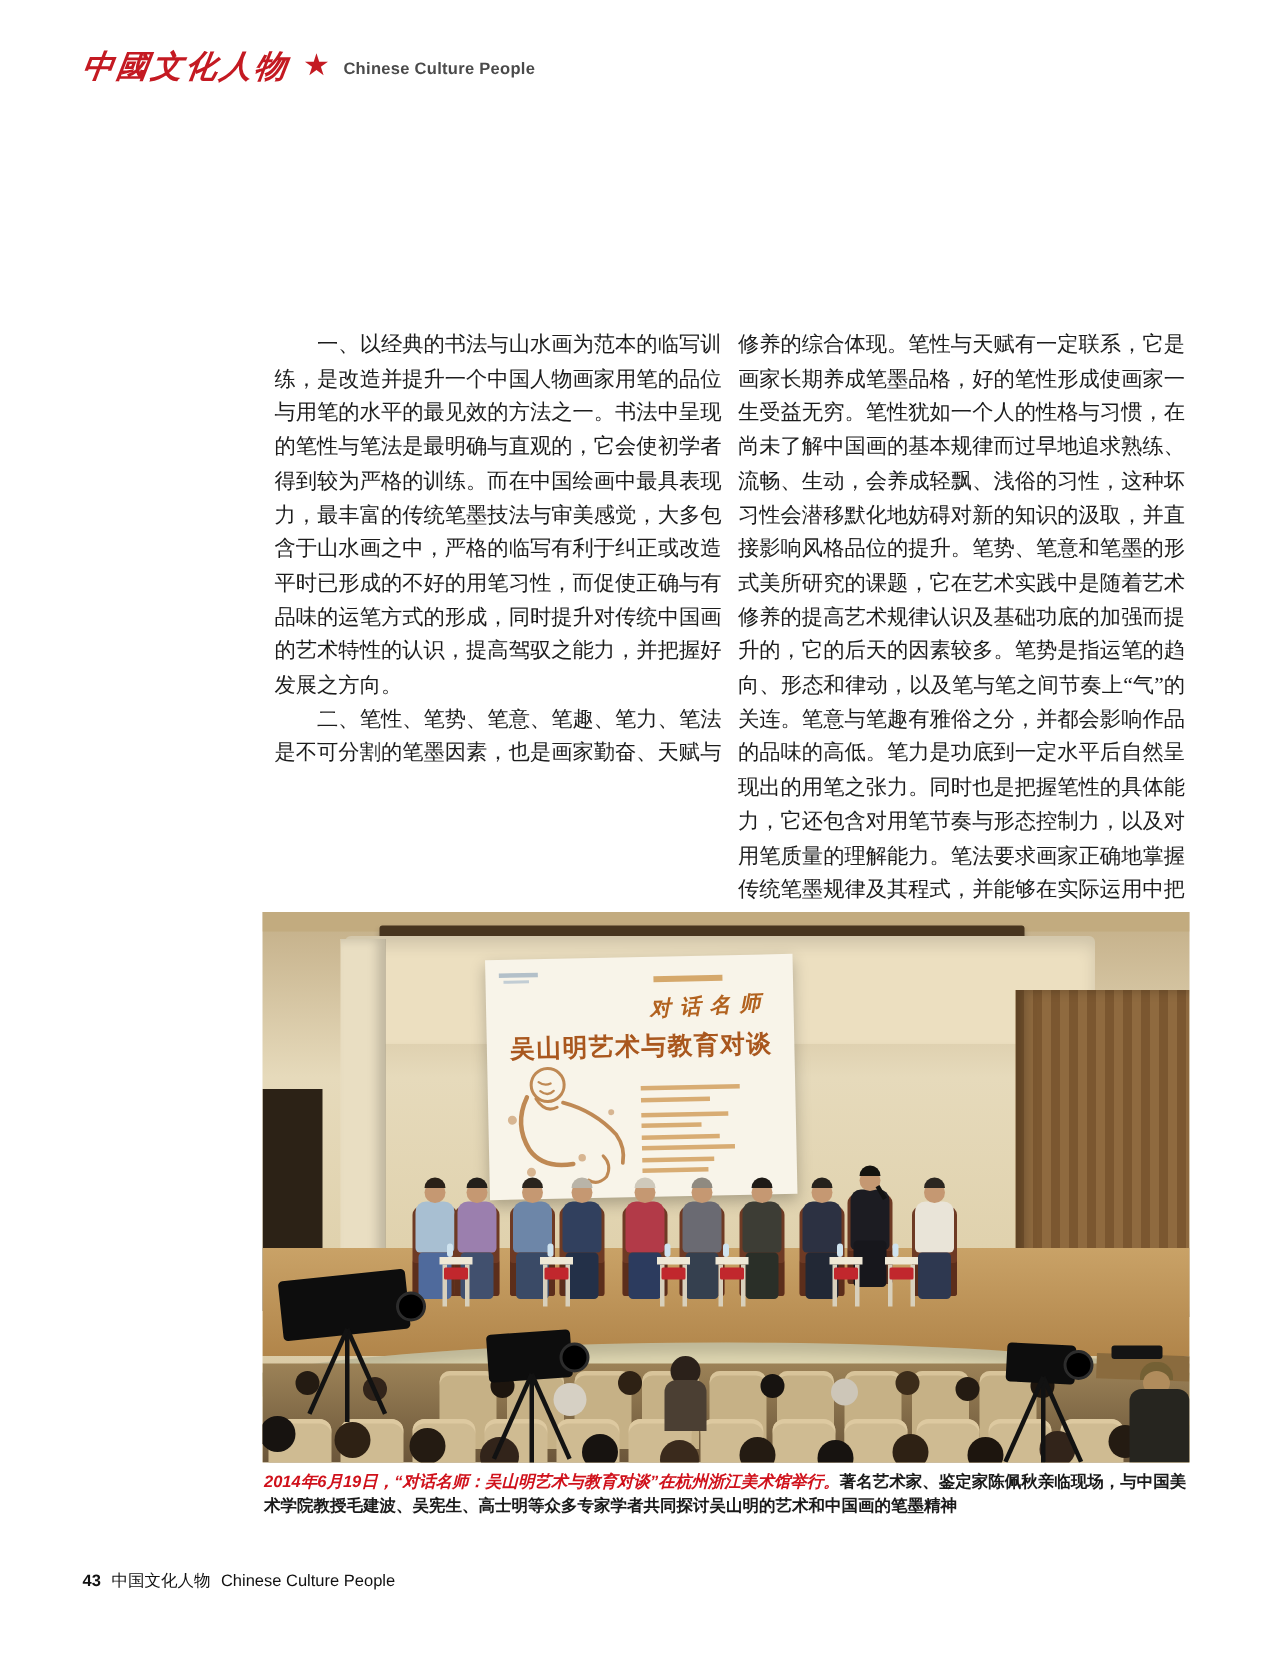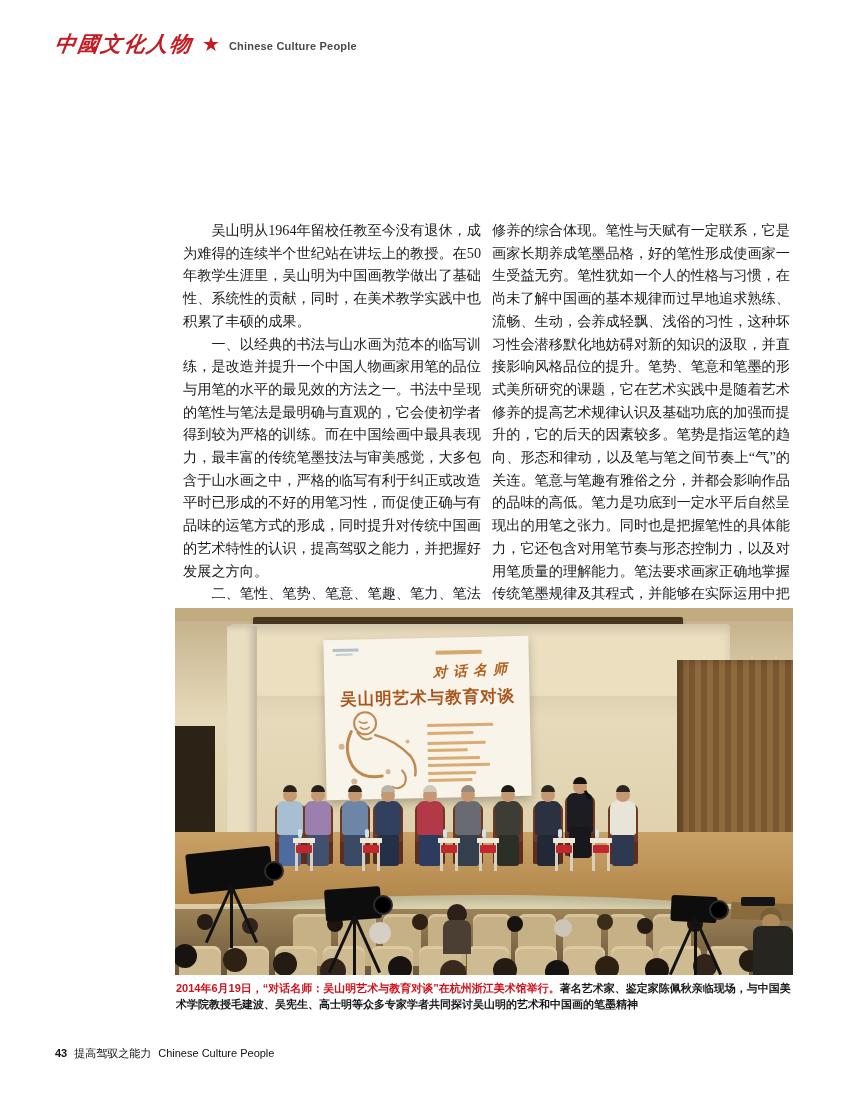--- a/index.html
+++ b/index.html
@@ -73,40 +73,39 @@
   .t-leg{top:5px;width:3px;height:28px;background:#d8d0bc;}
   .t-card{left:3px;top:7px;width:16px;height:8px;background:#c1272d;border-radius:1px;}
   .t-bottle{left:5px;top:-9px;width:4px;height:9px;background:#cfe3ef;border-radius:2px;}
   .cam-body{background:#0d0d0d;border-radius:3px;}
   .cam-lens{background:#000;border-radius:50%;border:2px solid #2c2c2c;}
   .tri-leg{width:3px;background:#121212;transform-origin:top center;}
 
   
   .caption{position:absolute;left:176px;top:981px;width:616px;
            font:bold 11px/15.5px "Liberation Sans","DejaVu Sans",sans-serif;color:#1a1a1a;}
-  .cap-red{color:#d0111b;}
+  .cap-red{color:#d0111b;font-style:italic;}
   .footer{position:absolute;left:55px;top:1046px;font:11px "Liberation Sans","DejaVu Sans",sans-serif;
           color:#111;display:flex;gap:7px;align-items:baseline;}
   .footer .pg{font-weight:bold;}
 </style>
 </head>
 <body>
 
 <div class="page">
 
   <div class="header">
     <span class="logo-cn">中國文化人物</span>
     <span class="logo-star">★</span>
     <span class="logo-en">Chinese Culture People</span>
   </div>
 
 
   <div class="columns">
     <div class="col">
-      <p>吴山明从1964年留校任教至今没有退休，成为难得的连续半个世纪站在讲坛上的教授。在50年教学生涯里，吴山明为中国画教学做出了基础性、系统性的贡献，同时，在美术教学实践中也积累了丰硕的成果。</p>
       <p>一、以经典的书法与山水画为范本的临写训练，是改造并提升一个中国人物画家用笔的品位与用笔的水平的最见效的方法之一。书法中呈现的笔性与笔法是最明确与直观的，它会使初学者得到较为严格的训练。而在中国绘画中最具表现力，最丰富的传统笔墨技法与审美感觉，大多包含于山水画之中，严格的临写有利于纠正或改造平时已形成的不好的用笔习性，而促使正确与有品味的运笔方式的形成，同时提升对传统中国画的艺术特性的认识，提高驾驭之能力，并把握好发展之方向。</p>
       <p>二、笔性、笔势、笔意、笔趣、笔力、笔法是不可分割的笔墨因素，也是画家勤奋、天赋与</p>
     </div>
     <div class="col">
       <p class="noindent">修养的综合体现。笔性与天赋有一定联系，它是画家长期养成笔墨品格，好的笔性形成使画家一生受益无穷。笔性犹如一个人的性格与习惯，在尚未了解中国画的基本规律而过早地追求熟练、流畅、生动，会养成轻飘、浅俗的习性，这种坏习性会潜移默化地妨碍对新的知识的汲取，并直接影响风格品位的提升。笔势、笔意和笔墨的形式美所研究的课题，它在艺术实践中是随着艺术修养的提高艺术规律认识及基础功底的加强而提升的，它的后天的因素较多。笔势是指运笔的趋向、形态和律动，以及笔与笔之间节奏上“气”的关连。笔意与笔趣有雅俗之分，并都会影响作品的品味的高低。笔力是功底到一定水平后自然呈现出的用笔之张力。同时也是把握笔性的具体能力，它还包含对用笔节奏与形态控制力，以及对用笔质量的理解能力。笔法要求画家正确地掌握传统笔墨规律及其程式，并能够在实际运用中把握其规范性。</p>
     </div>
   </div>
 
   <div class="photo">
     <div class="ph-top-strip"></div>
@@ -335,16 +334,16 @@
       <div class="cam tri-leg" style="left: 519px; top: 310px; height: 62px; transform: rotate(0deg);"></div>
       <div class="cam tri-leg" style="left: 519px; top: 310px; height: 62px; transform: rotate(24deg);"></div>
     </div>
 
   <div class="caption">
     <span class="cap-red">2014年6月19日，“对话名师：吴山明艺术与教育对谈”在杭州浙江美术馆举行。</span><span>著名艺术家、鉴定家陈佩秋亲临现场，与中国美术学院教授毛建波、吴宪生、高士明等众多专家学者共同探讨吴山明的艺术和中国画的笔墨精神</span>
   </div>
 
   <div class="footer">
     <span class="pg">43</span>
-    <span>提高驾驭之能力</span>
+    <span>中国文化人物</span>
     <span>Chinese Culture People</span>
   </div>
 </div>
 
 </body></html>

